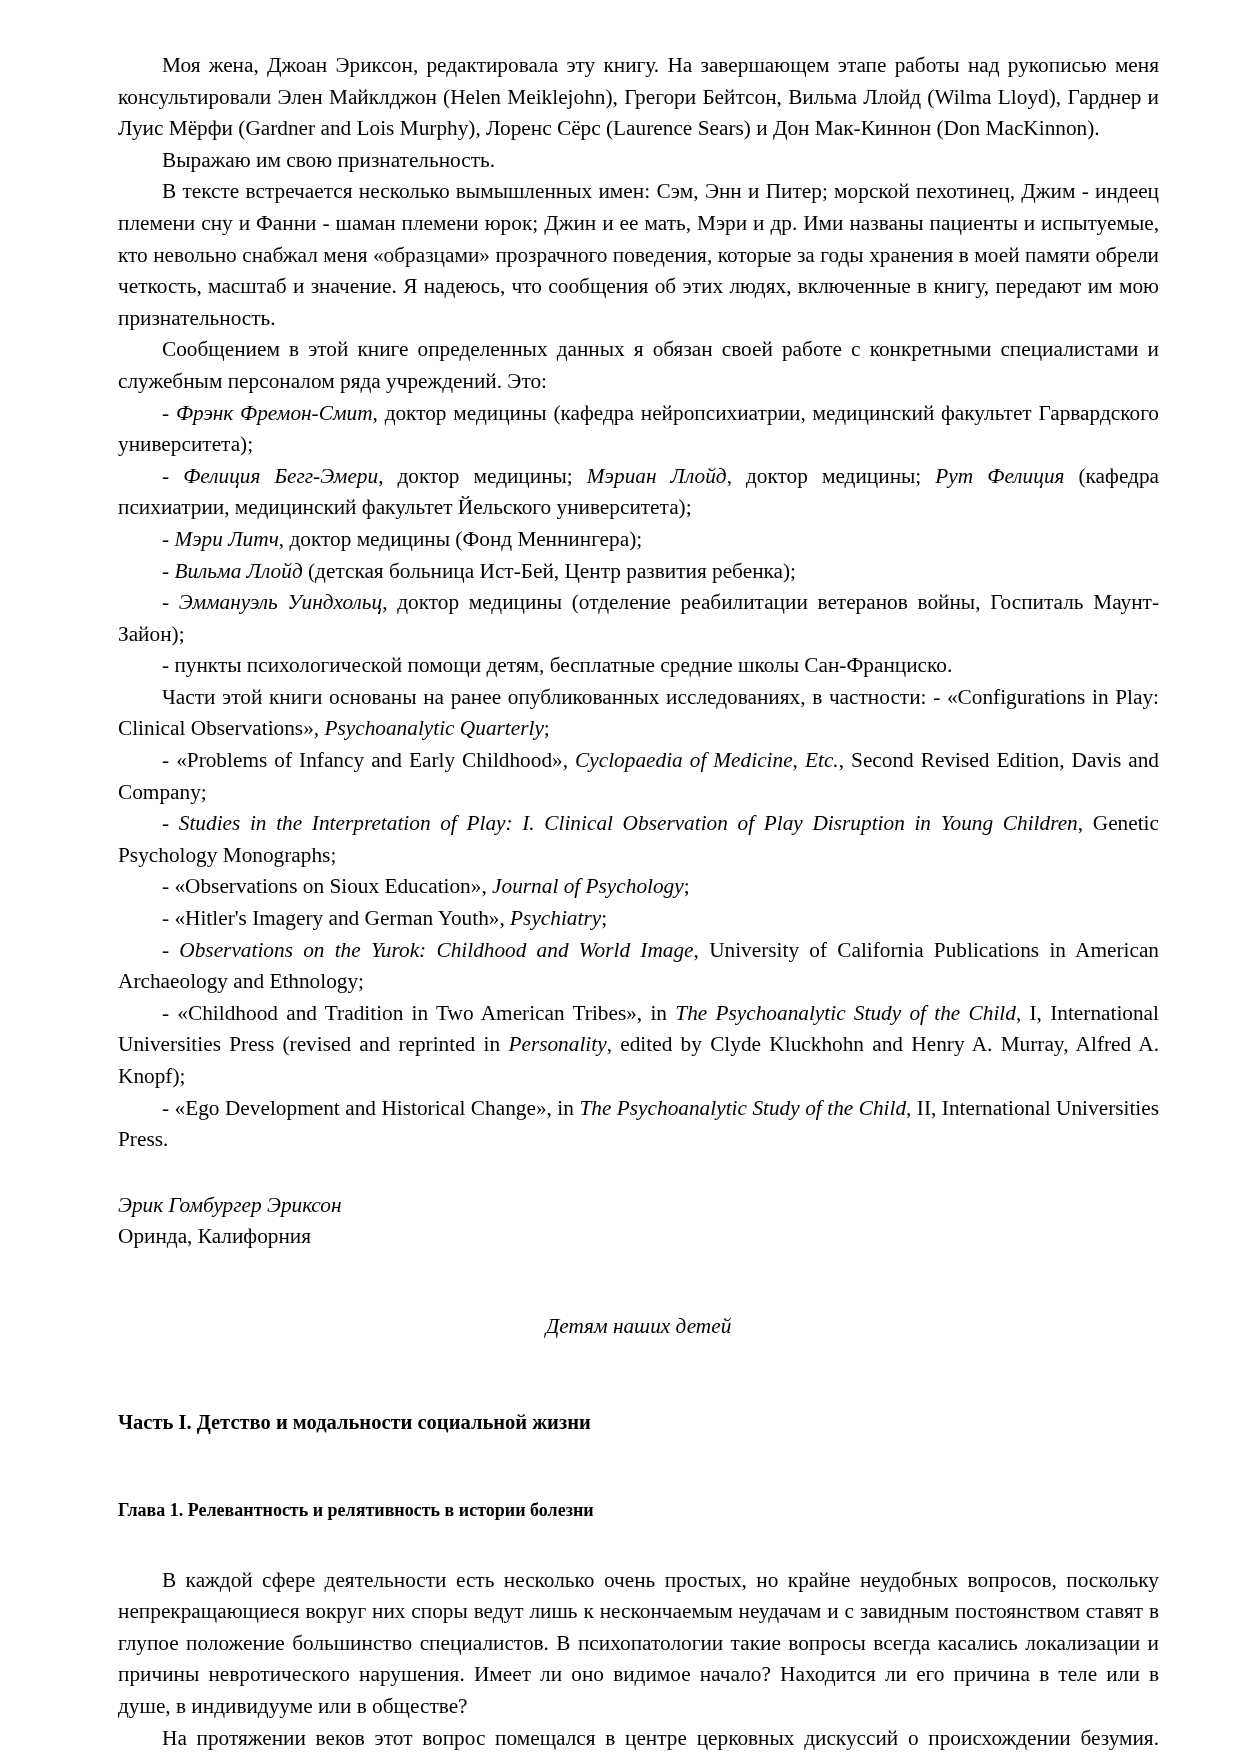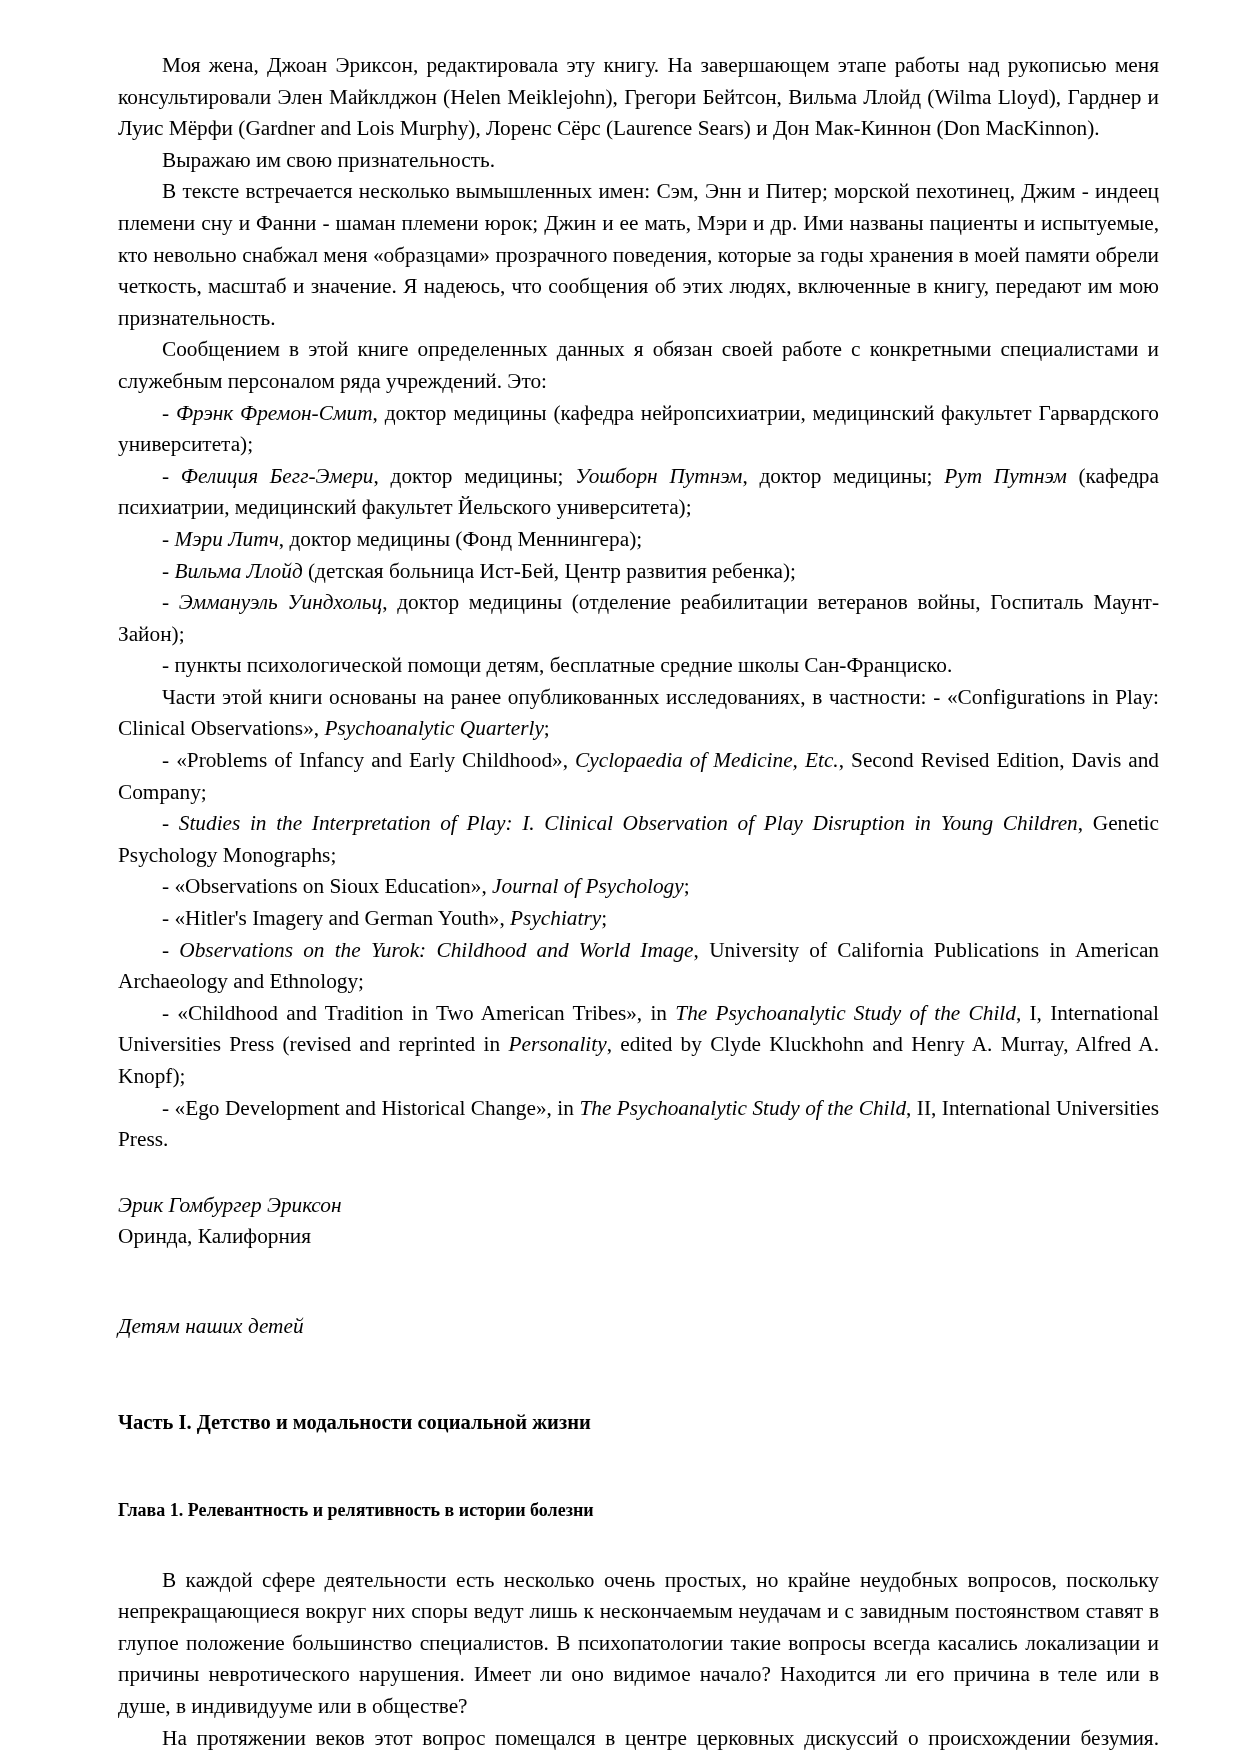--- a/index.html
+++ b/index.html
@@ -46,21 +46,21 @@
   }
   .sig-name {
     font-style: italic;
     display: block;
   }
   .sig-place {
     display: block;
   }
   .dedication {
     margin-top: 58px;
-    text-align: left;
+    text-align: center;
     font-style: italic;
     font-size: 21.3px;
     line-height: 31.6px;
   }
   .part-heading {
     margin-top: 64px;
     font-size: 20.5px;
     font-weight: bold;
     line-height: 30px;
   }
@@ -82,21 +82,21 @@
 
   <div>
     <p class="body-text para">Моя жена, Джоан Эриксон, редактировала эту книгу. На завершающем этапе работы над рукописью меня консультировали Элен Майклджон (Helen Meiklejohn), Грегори Бейтсон, Вильма Ллойд (Wilma Lloyd), Гарднер и Луис Мёрфи (Gardner and Lois Murphy), Лоренс Сёрс (Laurence Sears) и Дон Мак-Киннон (Don MacKinnon).</p>
     <p class="body-text para">Выражаю им свою признательность.</p>
     <p class="body-text para">В тексте встречается несколько вымышленных имен: Сэм, Энн и Питер; морской пехотинец, Джим - индеец племени сну и Фанни - шаман племени юрок; Джин и ее мать, Мэри и др. Ими названы пациенты и испытуемые, кто невольно снабжал меня «образцами» прозрачного поведения, которые за годы хранения в моей памяти обрели четкость, масштаб и значение. Я надеюсь, что сообщения об этих людях, включенные в книгу, передают им мою признательность.</p>
     <p class="body-text para">Сообщением в этой книге определенных данных я обязан своей работе с конкретными специалистами и служебным персоналом ряда учреждений. Это:</p>
   </div>
 
   <div>
       <p class="body-text listitem">- <i>Фрэнк Фремон-Смит</i>, доктор медицины (кафедра нейропсихиатрии, медицинский факультет Гарвардского университета);</p>
-      <p class="body-text listitem">- <i>Фелиция Бегг-Эмери</i>, доктор медицины; <i>Уошборн Путнэм</i>, доктор медицины; <i>Рут Путнэм</i> (кафедра психиатрии, медицинский факультет Йельского университета);</p>
+      <p class="body-text listitem">- <i>Фелиция Бегг-Эмери</i>, доктор медицины; <i>Мэриан Ллойд</i>, доктор медицины; <i>Рут Фелиция</i> (кафедра психиатрии, медицинский факультет Йельского университета);</p>
       <p class="body-text listitem">- <i>Мэри Литч</i>, доктор медицины (Фонд Меннингера);</p>
       <p class="body-text listitem">- <i>Вильма Ллойд</i> (детская больница Ист-Бей, Центр развития ребенка);</p>
       <p class="body-text listitem">- <i>Эммануэль Уиндхольц</i>, доктор медицины (отделение реабилитации ветеранов войны, Госпиталь Маунт-Зайон);</p>
       <p class="body-text listitem">- пункты психологической помощи детям, бесплатные средние школы Сан-Франциско.</p>
     </div>
 
   <div>
     <p class="body-text para">Части этой книги основаны на ранее опубликованных исследованиях, в частности: - «Configurations in Play: Clinical Observations», <i>Psychoanalytic Quarterly</i>;</p>
   </div>
 

